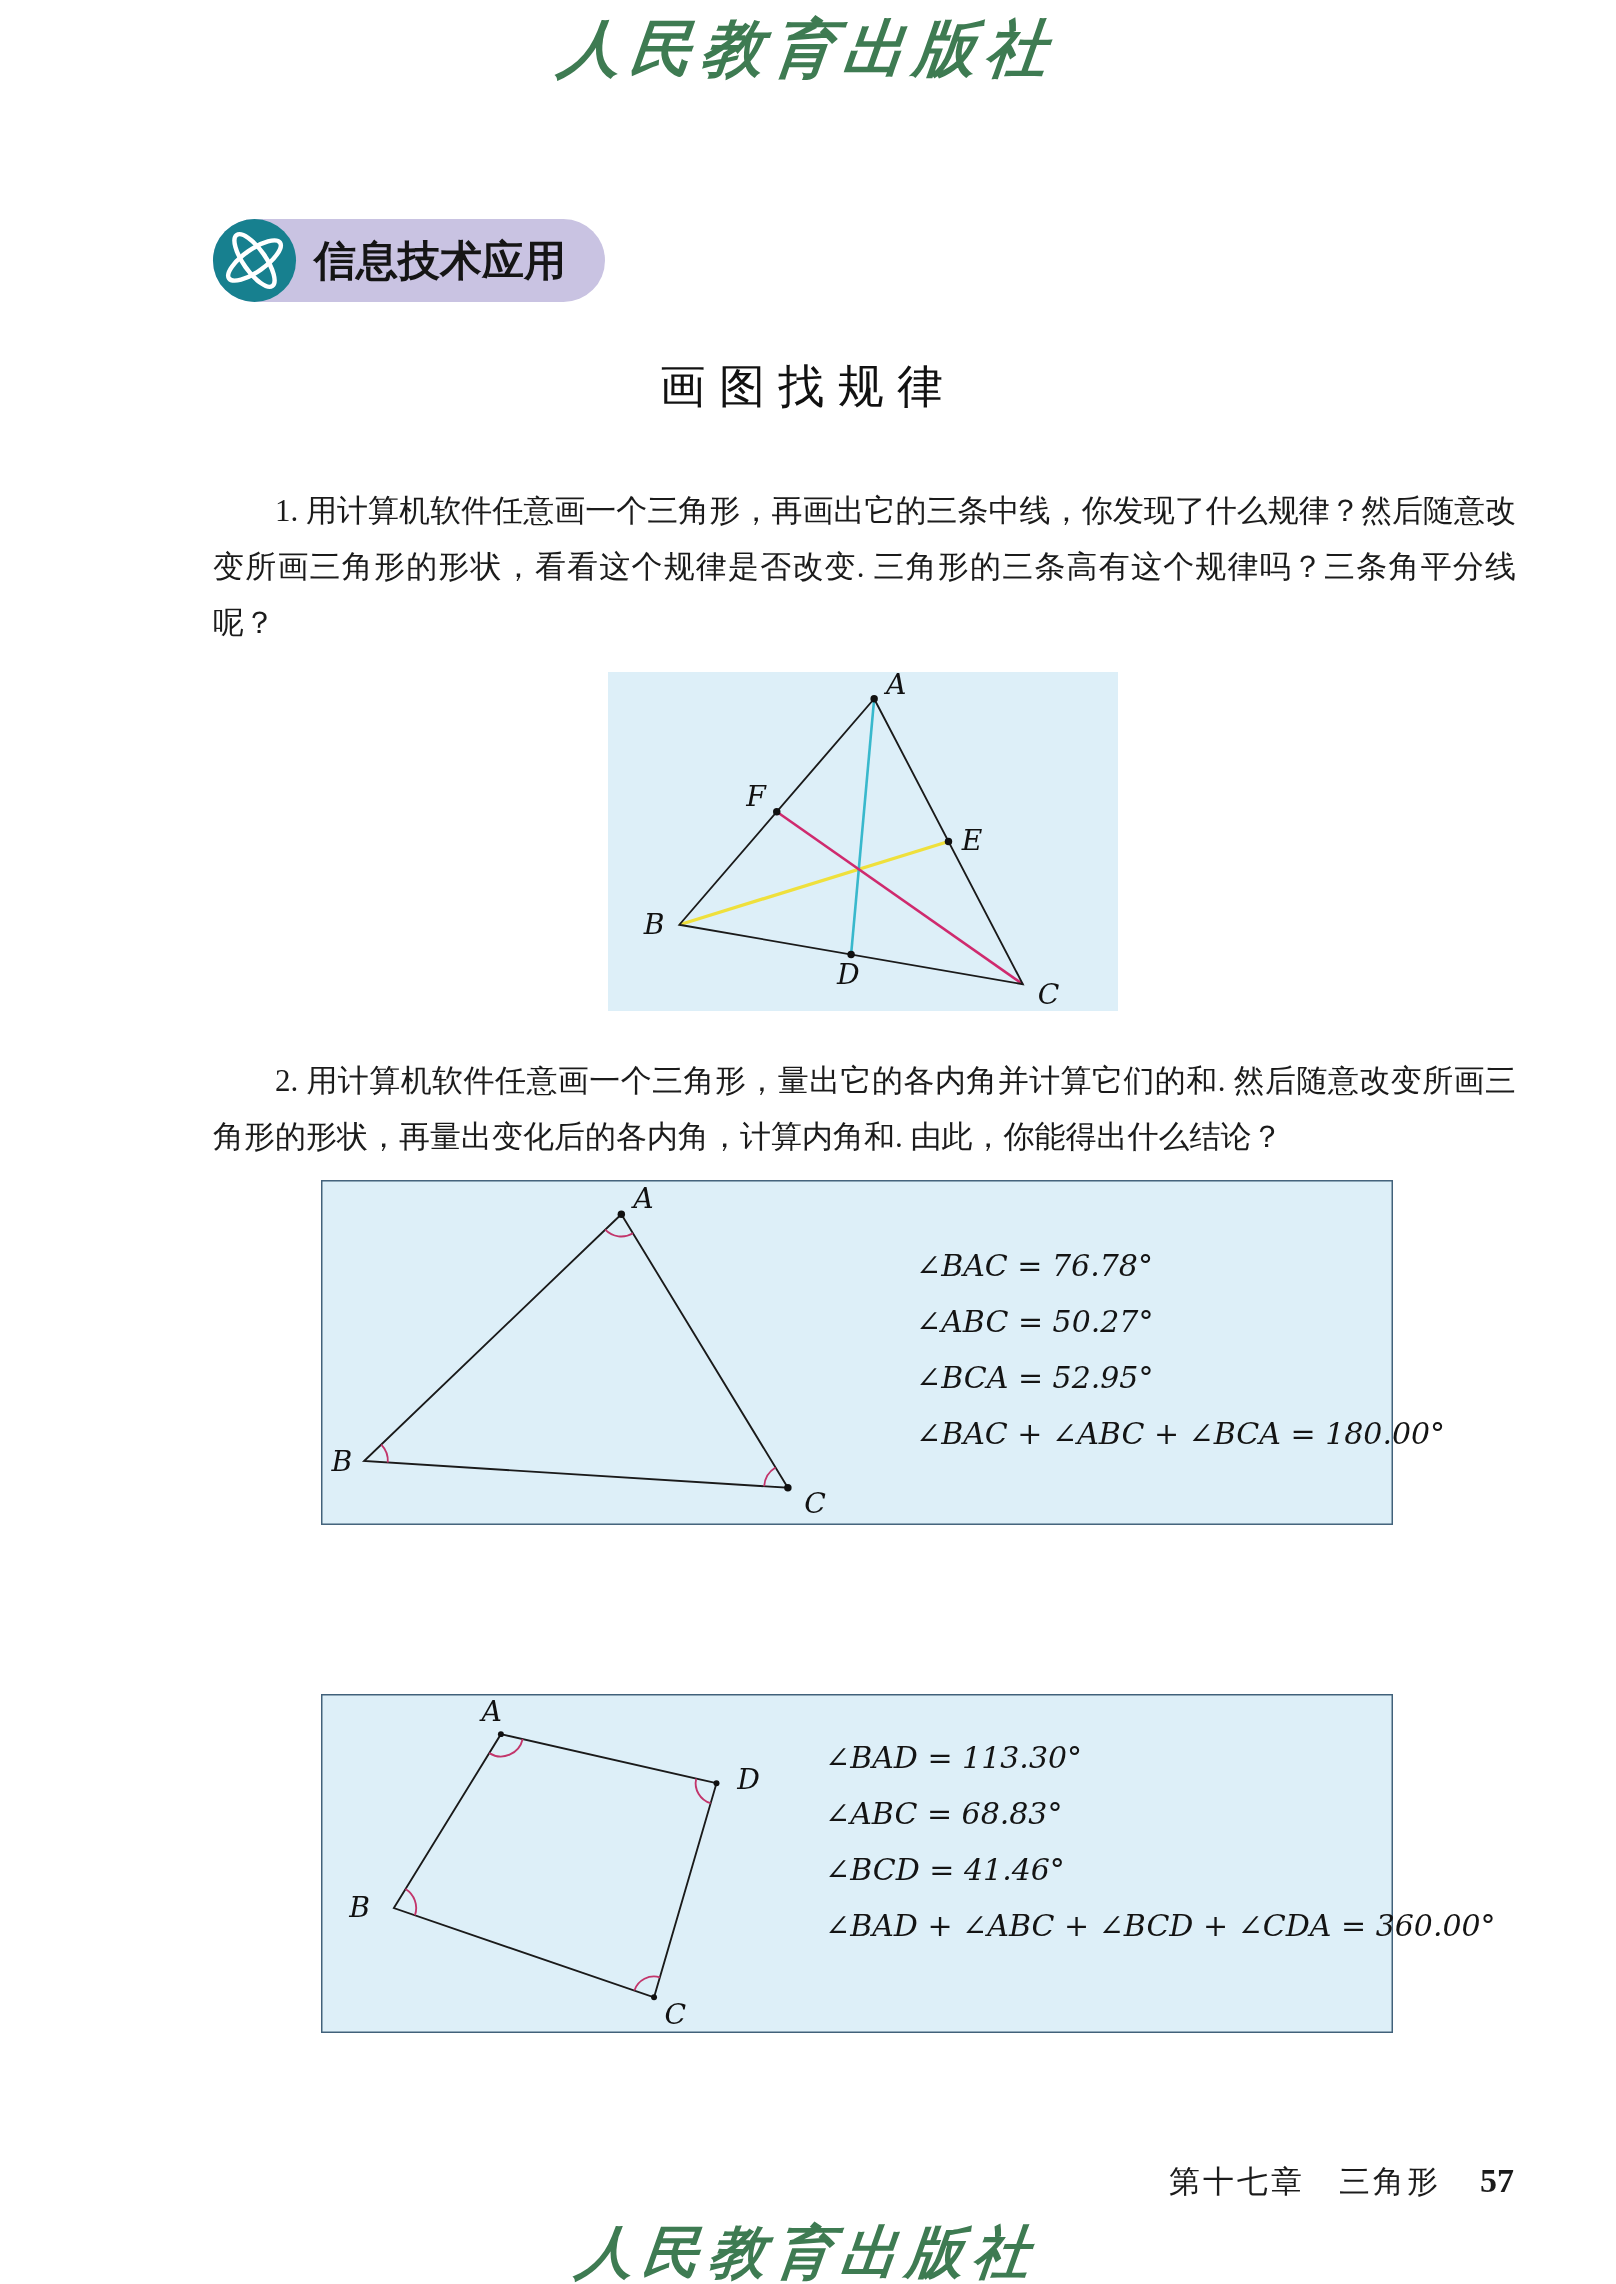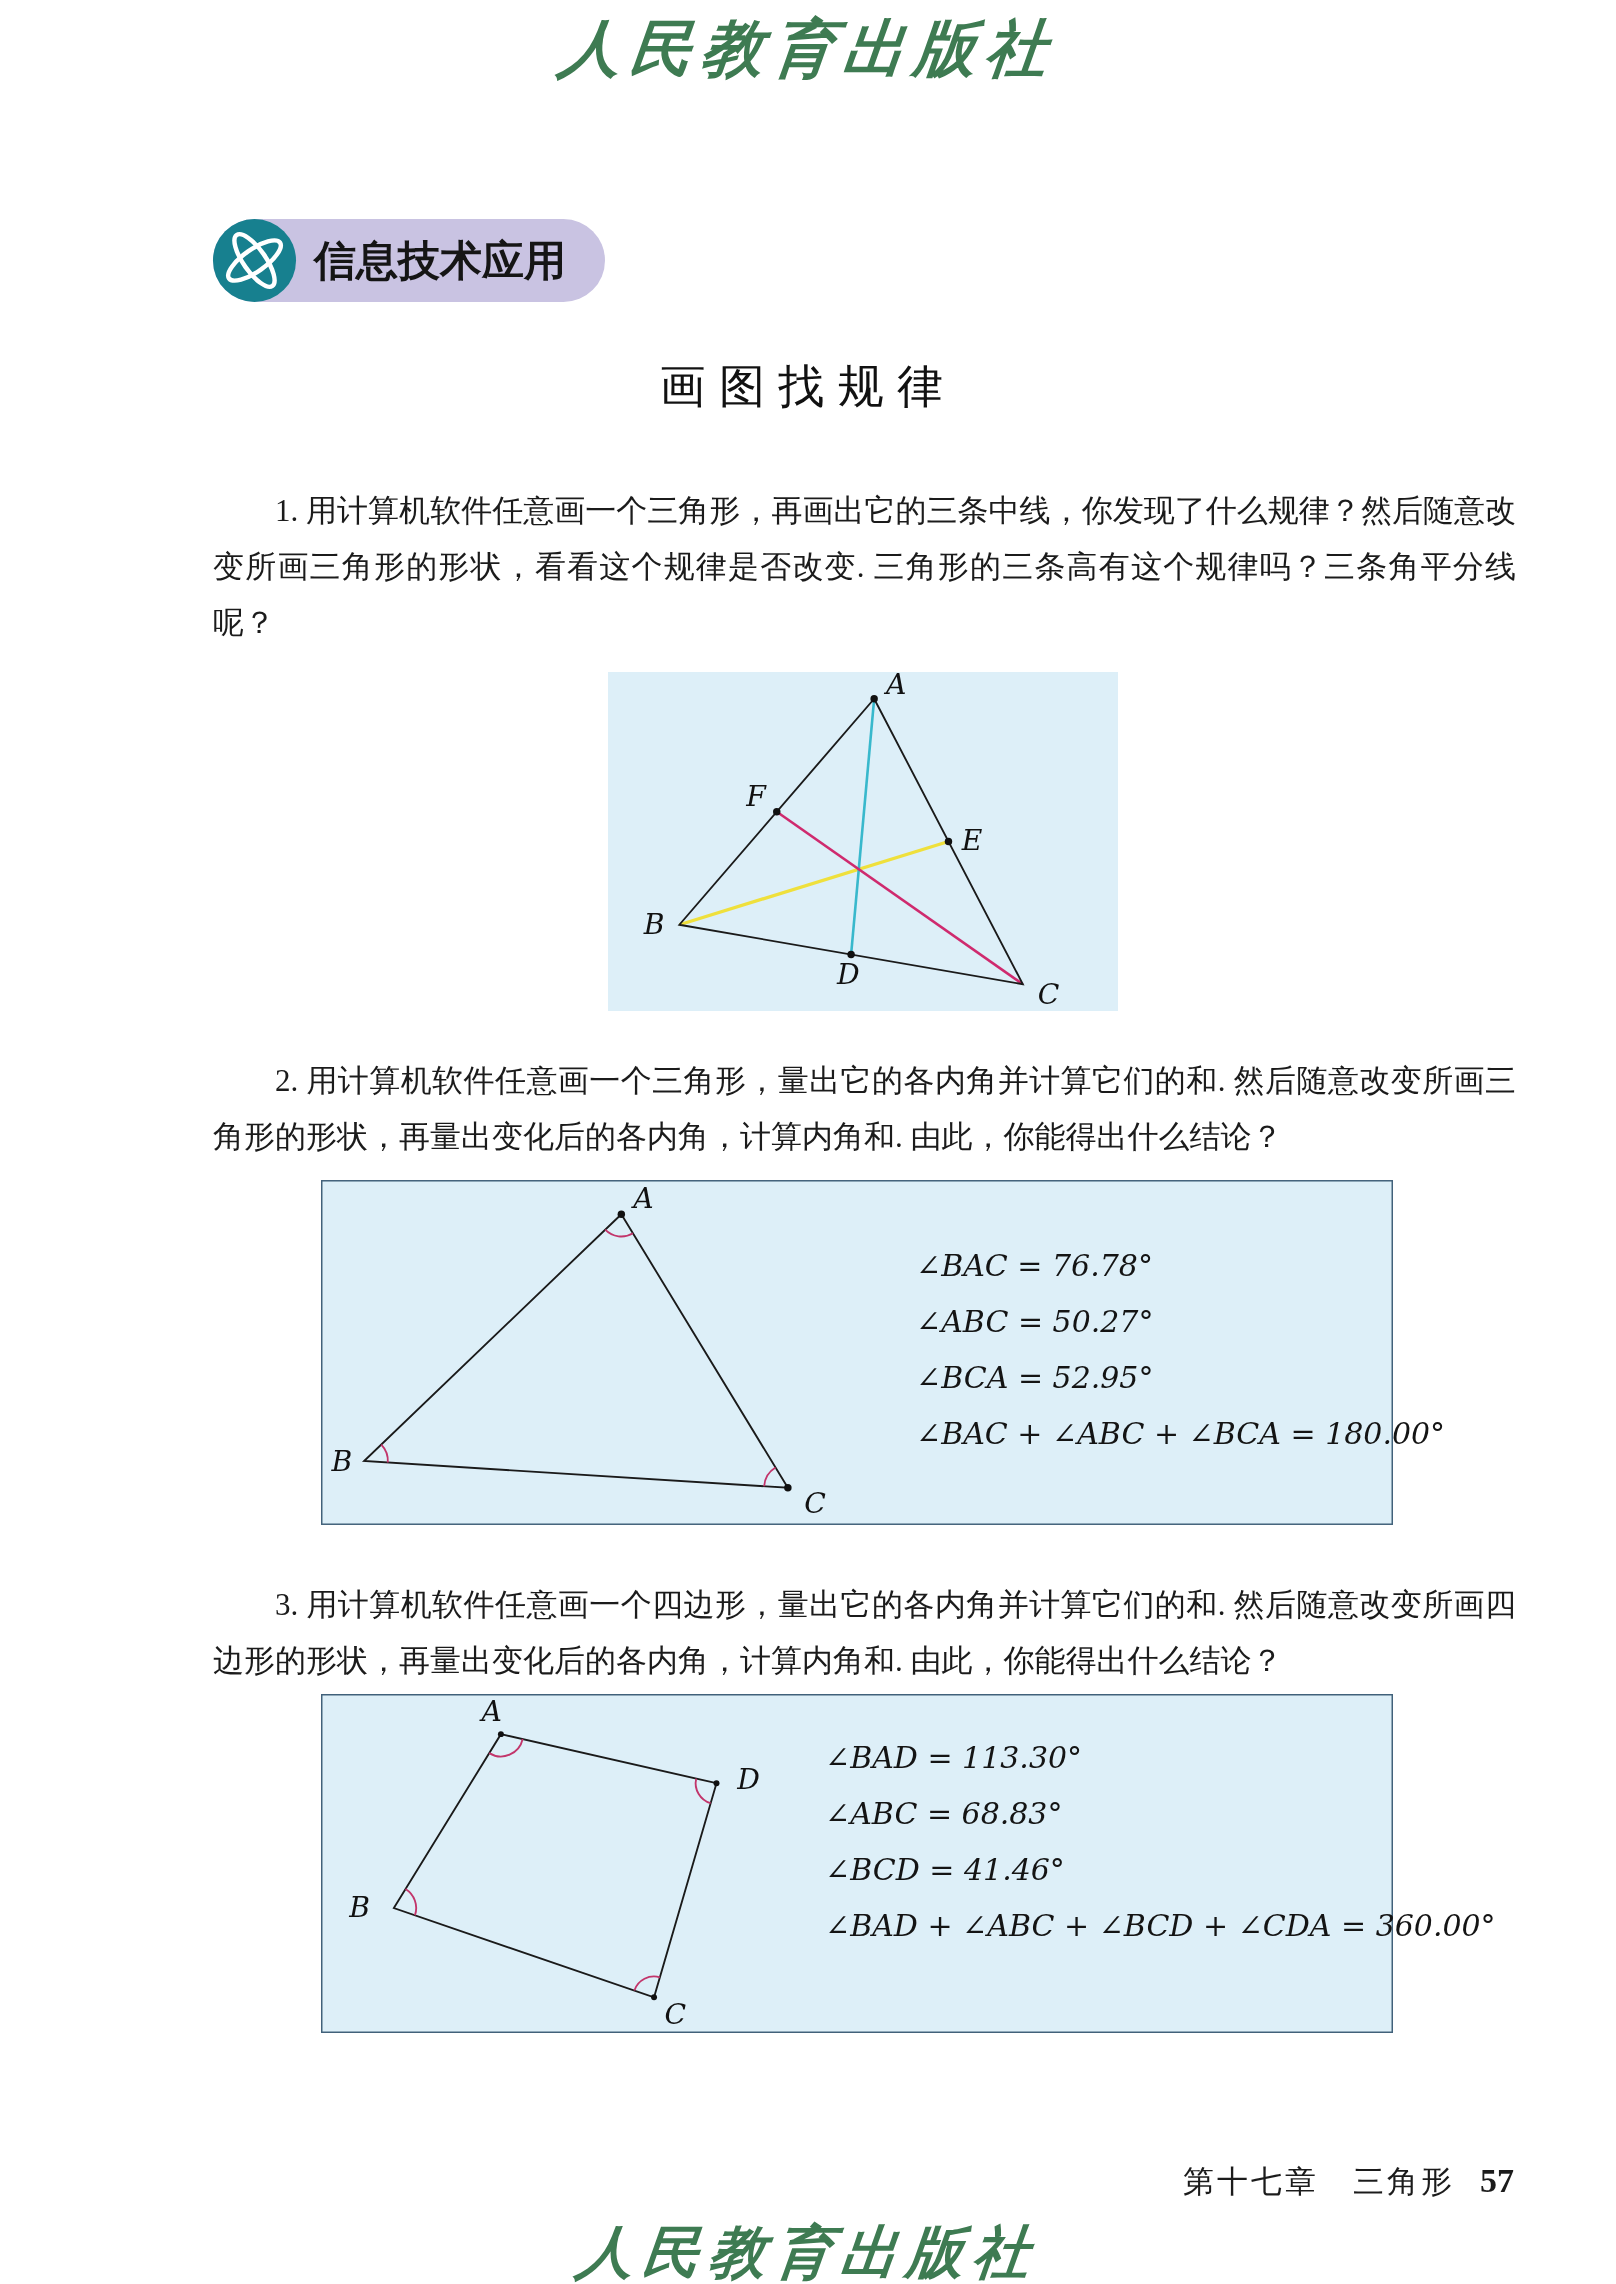--- a/index.html
+++ b/index.html
@@ -101,21 +101,21 @@
     position: absolute;
     top: 2161px;
     right: 102px;
     font-size: 31px;
     color: #1b1b1b;
     display: flex;
     align-items: baseline;
     white-space: nowrap;
   }
   .footer .chapter { letter-spacing: 3px; }
-  .footer .pagenum { margin-left: 25px; font-weight: bold; font-size: 34px; }
+  .footer .pagenum { margin-left: 39px; font-weight: bold; font-size: 34px; }
 </style>
 </head>
 <body>
 
 <div class="page">
 
   <div class="calligraphy top">人民教育出版社</div>
 
   <div class="badge">
     <svg class="badge-icon" viewBox="0 0 120 120">
@@ -170,21 +170,20 @@
       <text class="vertex-label" x="650" y="448">C</text>
     </svg>
     <div class="measure-block">
       <div>∠BAC = 76.78°</div>
       <div>∠ABC = 50.27°</div>
       <div>∠BCA = 52.95°</div>
       <div>∠BAC + ∠ABC + ∠BCA = 180.00°</div>
     </div>
   </div>
 
-  <div class="para p3">3. 用计算机软件任意画一个四边形，量出它的各内角并计算它们的和. 然后随意改变所画四边形的形状，再量出变化后的各内角，计算内角和. 由此，你能得出什么结论？</div>
 
   <div class="figure fig3">
     <svg width="1072" height="339" viewBox="0 0 1442 456">
       <rect x="1" y="1" width="1440" height="454" stroke-width="2" stroke="#41617a" fill="#ddeff8"></rect>
       <polygon points="242,54 532,120 448,408 98,288" fill="none" stroke="#1a1a1a" stroke-width="2.5"></polygon>
       <path d="M 271.3 60.6 A 30 30 0 0 1 226.3 79.5" fill="none" stroke-width="2.5" stroke="#c2356b"></path>
       <path d="M 524.1 146.9 A 28 28 0 0 1 504.7 113.8" fill="none" stroke-width="2.5" stroke="#c2356b"></path>
       <path d="M 113.7 262.4 A 30 30 0 0 1 126.4 297.7" fill="none" stroke-width="2.5" stroke="#c2356b"></path>
       <path d="M 421.5 398.9 A 28 28 0 0 1 455.9 381.1" fill="none" stroke-width="2.5" stroke="#c2356b"></path>
       <circle cx="242" cy="54" r="4" fill="#111"></circle>

